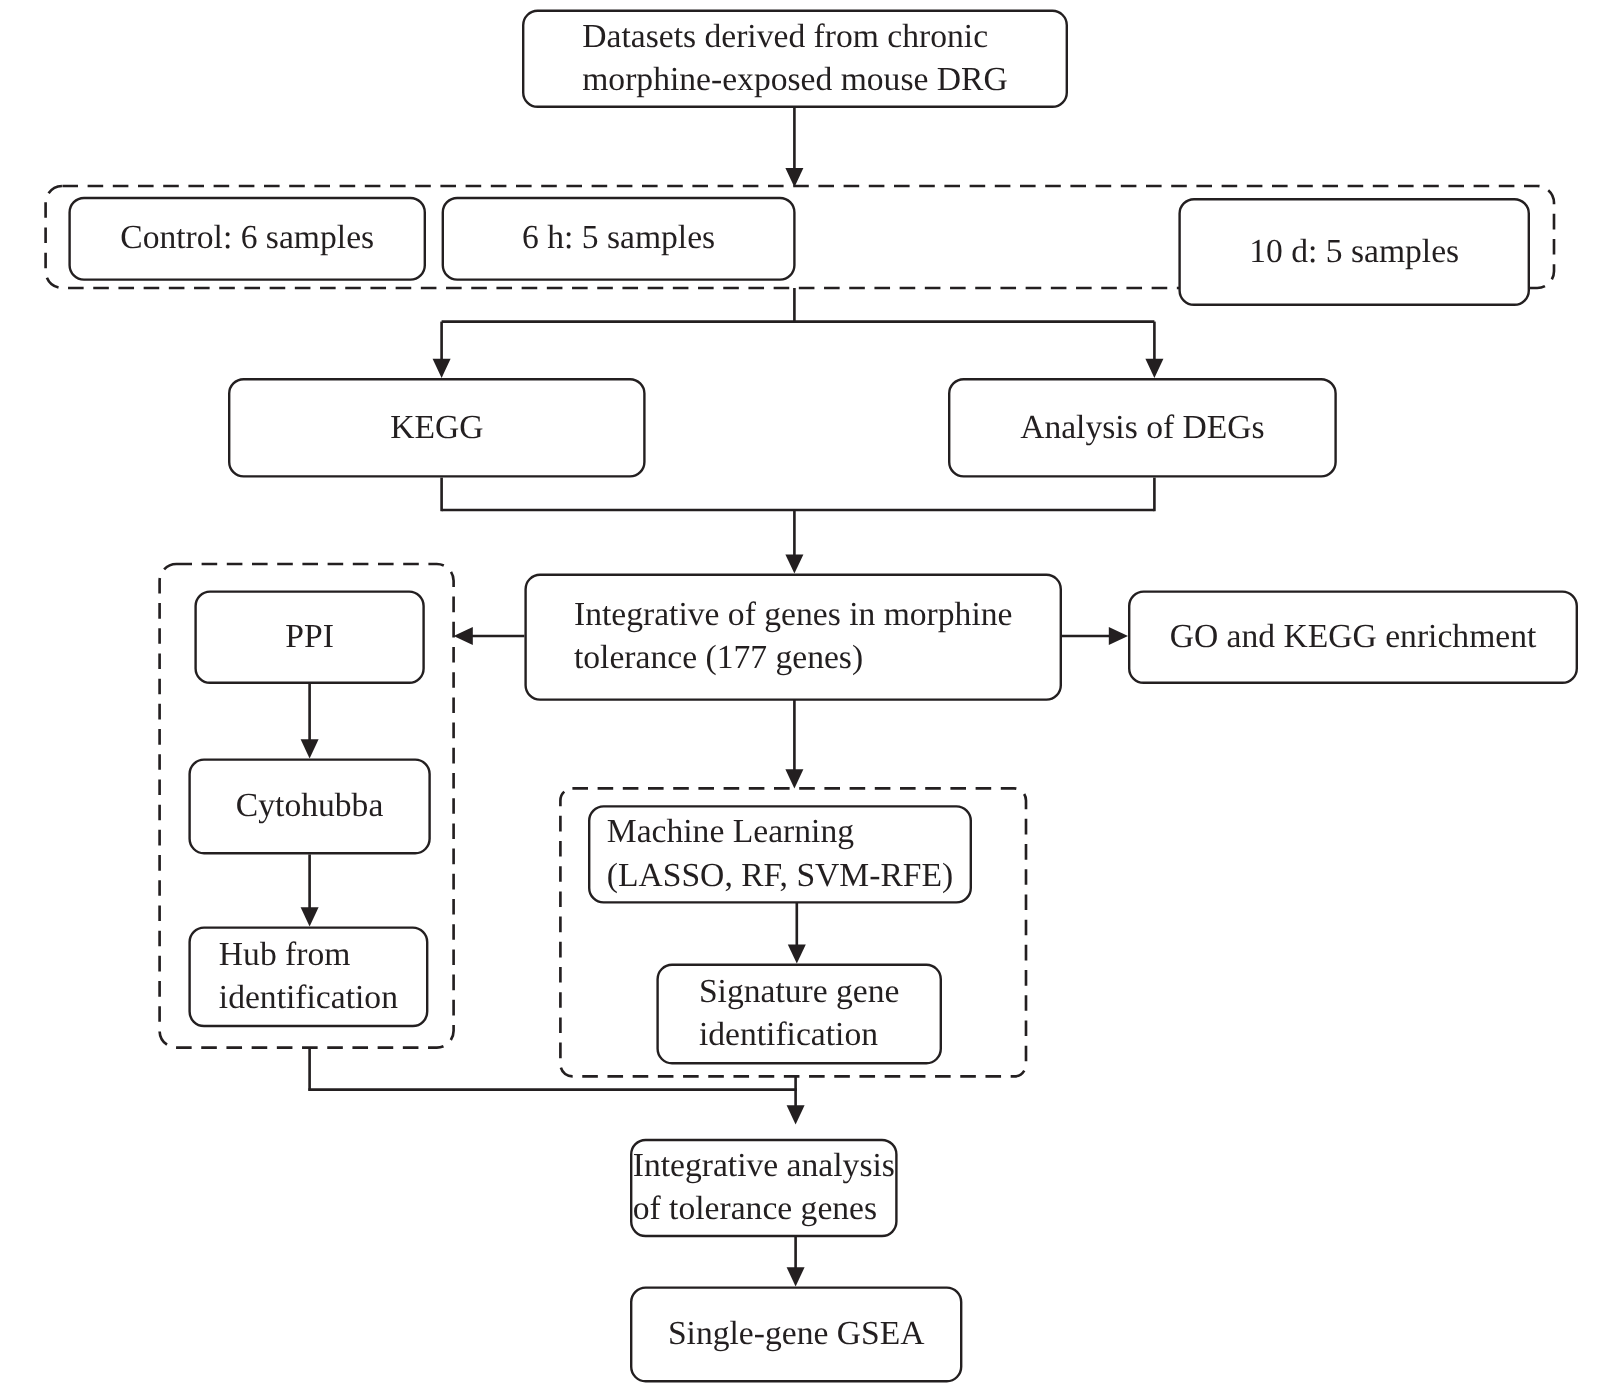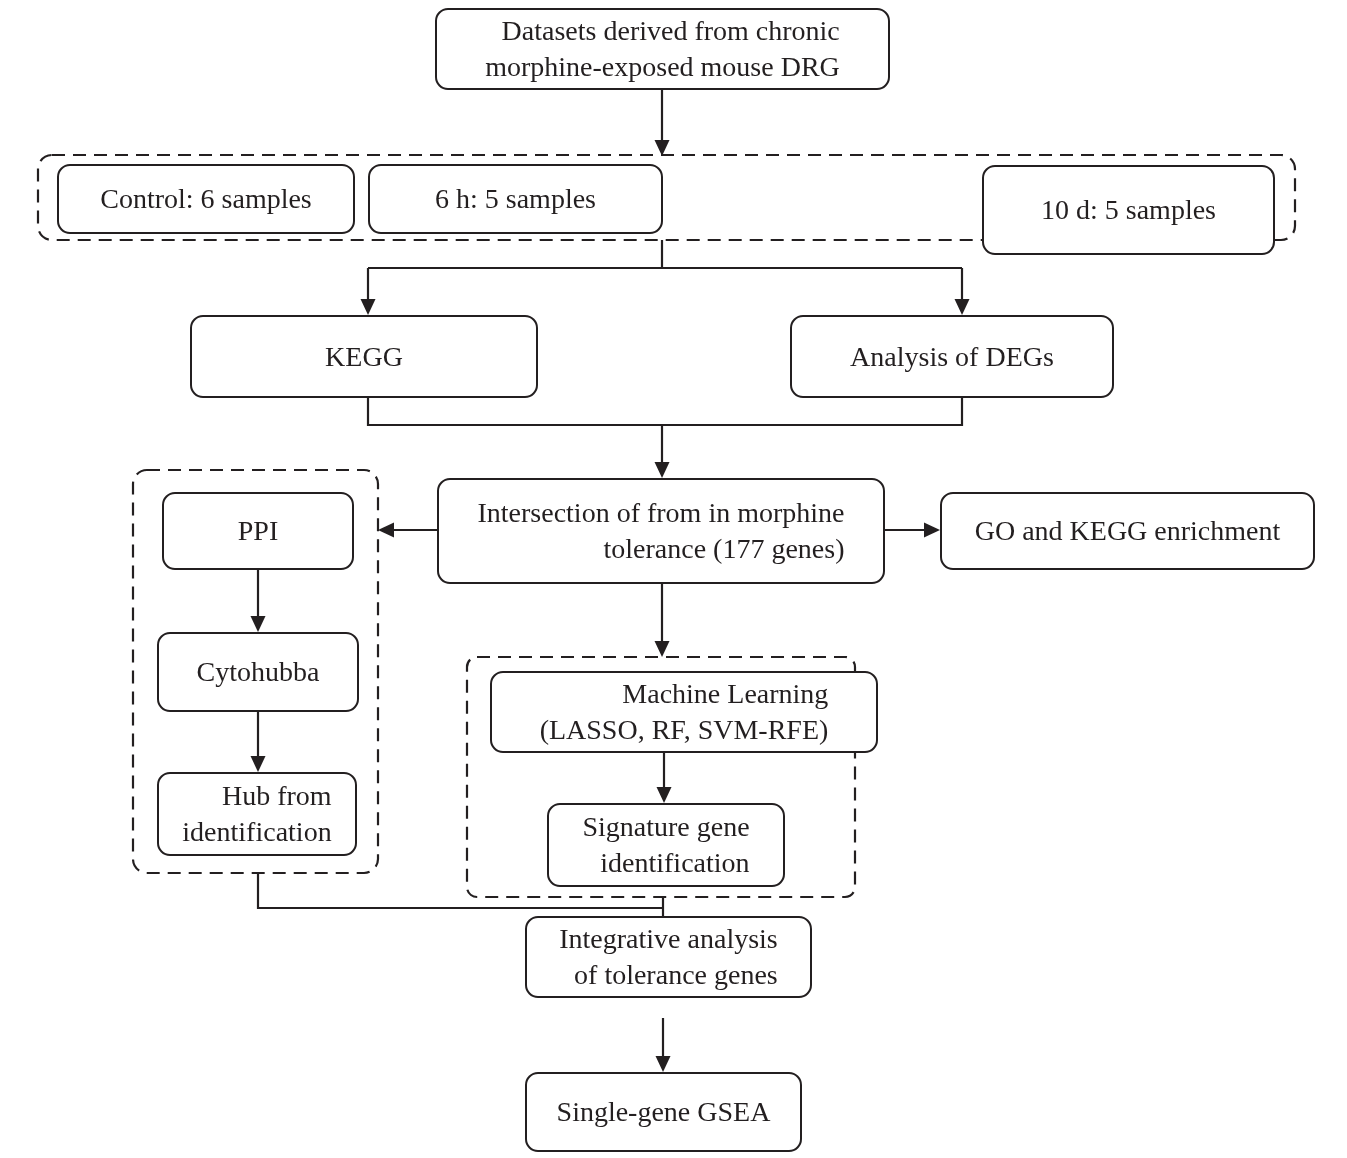--- a/index.html
+++ b/index.html
@@ -26,21 +26,21 @@
   }
   .node {
     position: absolute;
     box-sizing: border-box;
     background: #ffffff;
     border: 2.5px solid #231f20;
     border-radius: 13px;
     display: flex;
     align-items: center;
     justify-content: center;
-    text-align: right;
+    text-align: left;
     font-size: 28px;
     line-height: 36px;
     z-index: 1;
   }
   .node .ln { display: block; }
 </style>
 </head>
 <body>
 
 <div class="canvas">
@@ -139,21 +139,21 @@
   <div class="node" style="left:190px;top:315px;width:348px;height:83px">
     <span class="ln">KEGG</span>
   </div>
 
   <div class="node" style="left:790px;top:315px;width:324px;height:83px">
     <span class="ln">Analysis of DEGs</span>
   </div>
 
   <div class="node" style="left:437px;top:478px;width:448px;height:106px">
     <div>
-      <span class="ln">Intersection of from in morphine</span>
+      <span class="ln">Integrative of genes in morphine</span>
       <span class="ln">tolerance (177 genes)</span>
     </div>
   </div>
 
   <div class="node" style="left:940px;top:492px;width:375px;height:78px">
     <span class="ln">GO and KEGG enrichment</span>
   </div>
 
   <div class="node" style="left:162px;top:492px;width:192px;height:78px">
     <span class="ln">PPI</span>
@@ -163,35 +163,35 @@
     <span class="ln">Cytohubba</span>
   </div>
 
   <div class="node" style="left:157px;top:772px;width:200px;height:84px">
     <div>
       <span class="ln">Hub from</span>
       <span class="ln">identification</span>
     </div>
   </div>
 
-  <div class="node" style="left:490px;top:671px;width:388px;height:82px">
+  <div class="node" style="left:490px;top:671px;width:320px;height:82px">
     <div>
       <span class="ln">Machine Learning</span>
       <span class="ln">(LASSO, RF, SVM-RFE)</span>
     </div>
   </div>
 
   <div class="node" style="left:547px;top:803px;width:238px;height:84px">
     <div>
       <span class="ln">Signature gene</span>
       <span class="ln">identification</span>
     </div>
   </div>
 
-  <div class="node" style="left:525px;top:916px;width:287px;height:82px">
+  <div class="node" style="left:525px;top:949px;width:223px;height:82px">
     <div>
       <span class="ln">Integrative analysis</span>
       <span class="ln">of tolerance genes</span>
     </div>
   </div>
 
   <div class="node" style="left:525px;top:1072px;width:277px;height:80px">
     <span class="ln">Single-gene GSEA</span>
   </div>
 

